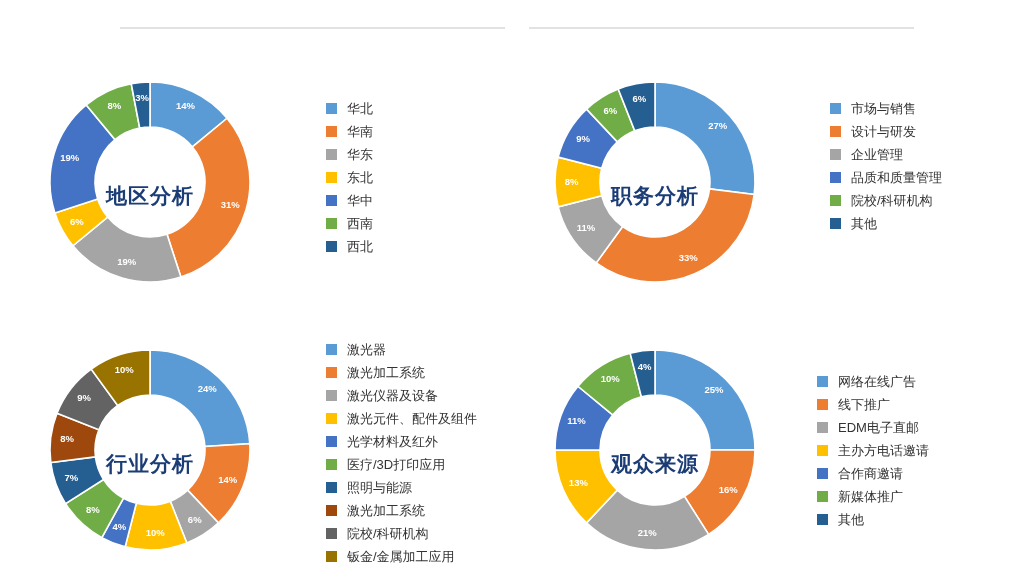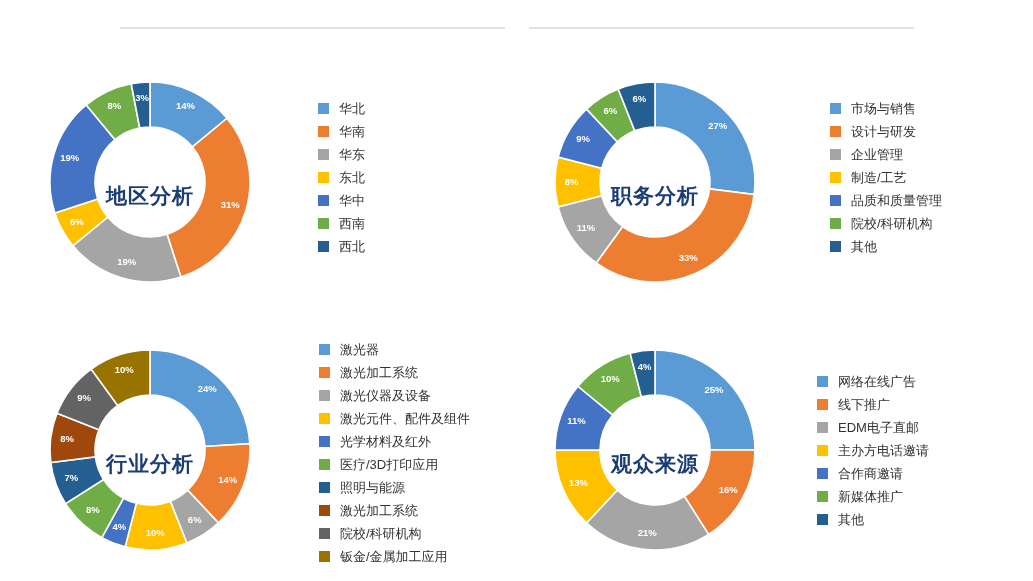--- a/index.html
+++ b/index.html
@@ -90,23 +90,23 @@
     font-family: "Liberation Sans", sans-serif;
   }
 
   
   .legend {
     position: absolute;
     top: 0;
     display: flex;
     flex-direction: column;
   }
-  #legend-region   { left: 288px; top: 35px; text-align: right; }
+  #legend-region   { left: 296px; top: 35px; text-align: right; }
   #legend-role     { left: 295px; top: 35px; }
-  #legend-industry { left: 289px; top: 8px;  }
+  #legend-industry { left: 296px; top: 8px;  }
   #legend-source   { left: 282px; top: 40px; }
 
   .legend-item {
     display: flex;
     align-items: center;
     height: 23px;
   }
   #legend-industry .legend-item { height: 23px; }
 
   .legend-swatch {
@@ -211,24 +211,20 @@
         <span class="legend-swatch" style="background: rgb(91, 155, 213);"></span>
         <span class="legend-text">市场与销售</span>
       </div>
       <div class="legend-item">
         <span class="legend-swatch" style="background: rgb(237, 125, 49);"></span>
         <span class="legend-text">设计与研发</span>
       </div>
       <div class="legend-item">
         <span class="legend-swatch" style="background: rgb(165, 165, 165);"></span>
         <span class="legend-text">企业管理</span>
-      </div>
-      <div class="legend-item">
-        <span class="legend-swatch" style="background: rgb(255, 192, 0);"></span>
-        <span class="legend-text">制造/工艺</span>
       </div>
       <div class="legend-item">
         <span class="legend-swatch" style="background: rgb(68, 114, 196);"></span>
         <span class="legend-text">品质和质量管理</span>
       </div>
       <div class="legend-item">
         <span class="legend-swatch" style="background: rgb(112, 173, 71);"></span>
         <span class="legend-text">院校/科研机构</span>
       </div>
       <div class="legend-item">

